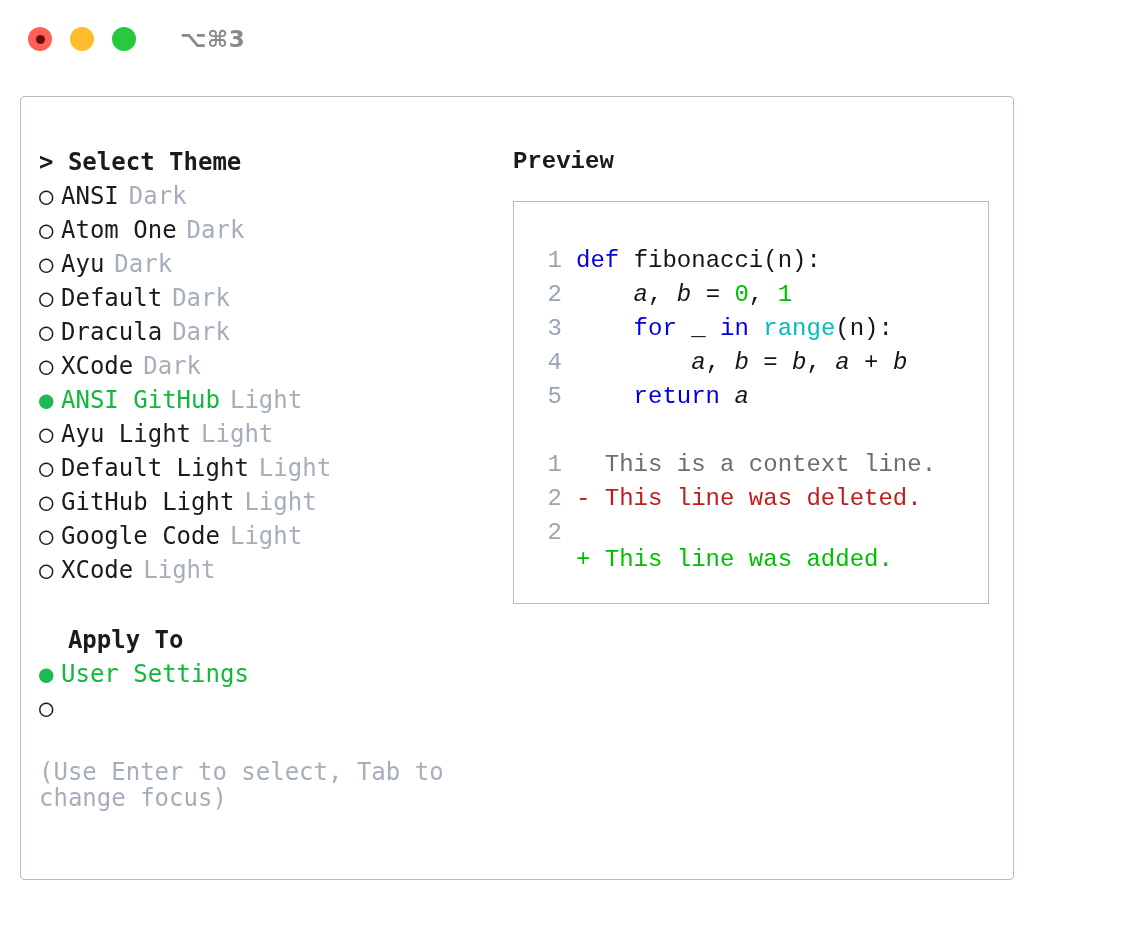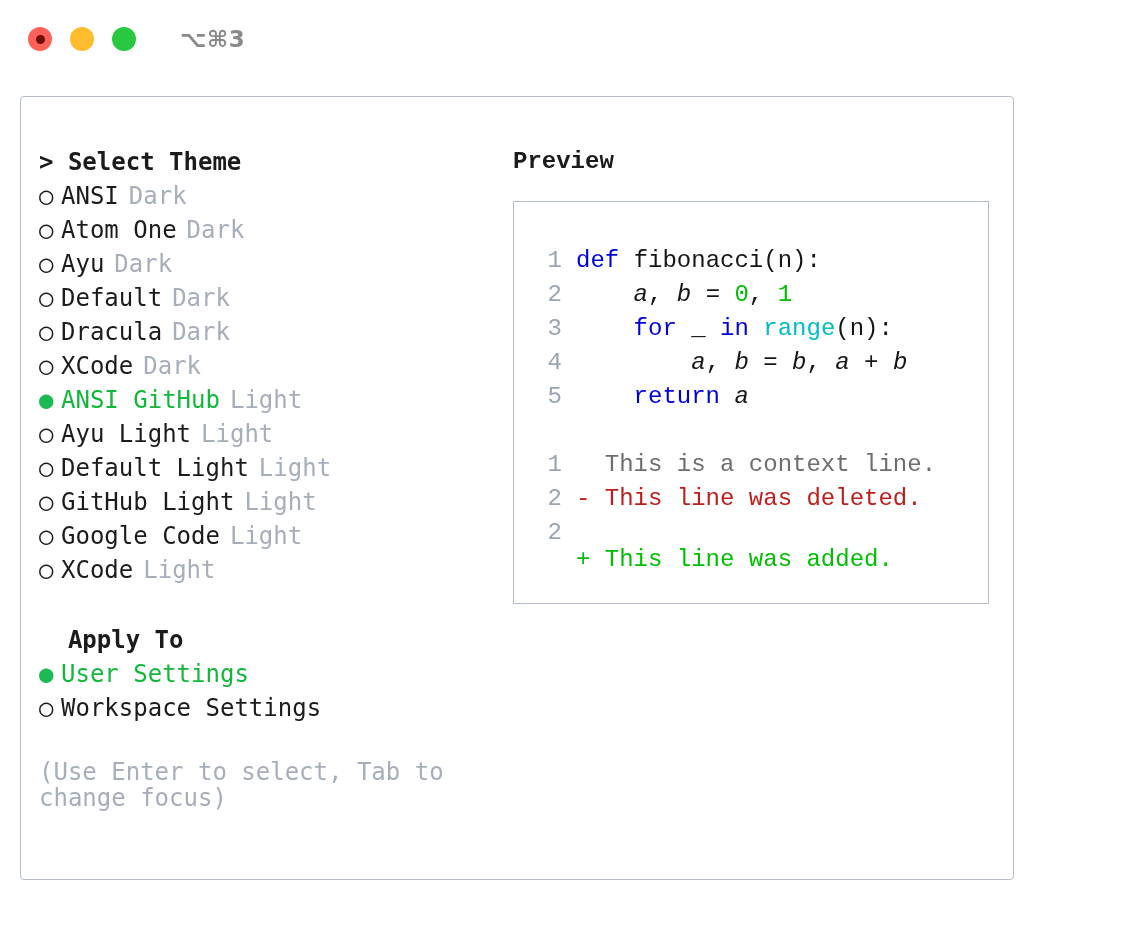--- a/index.html
+++ b/index.html
@@ -200,21 +200,21 @@
             <div class="opt-row"><span class="bullet">○</span><span class="opt-label">Default Light</span><span class="opt-badge">Light</span></div>
             <div class="opt-row"><span class="bullet">○</span><span class="opt-label">GitHub Light</span><span class="opt-badge">Light</span></div>
             <div class="opt-row"><span class="bullet">○</span><span class="opt-label">Google Code</span><span class="opt-badge">Light</span></div>
             <div class="opt-row"><span class="bullet">○</span><span class="opt-label">XCode</span><span class="opt-badge">Light</span></div>
           </div>
 
         <div id="applyto-block">
           <div class="section-head" id="apply-heading">  Apply To</div>
           <div id="apply-options">
               <div class="opt-row selected"><span class="bullet on">●</span><span class="opt-label">User Settings</span></div>
-              <div class="opt-row"><span class="bullet">○</span><span class="opt-label">Workspace Settings</span></div>
+              <div class="opt-row"><span class="bullet">○</span></div>
             </div>
         </div>
 
         <div id="hint">(Use Enter to select, Tab to change focus)</div>
       </div>
 
       <div id="right-col">
         <div id="preview-title">Preview</div>
 
         <div id="preview-box">

